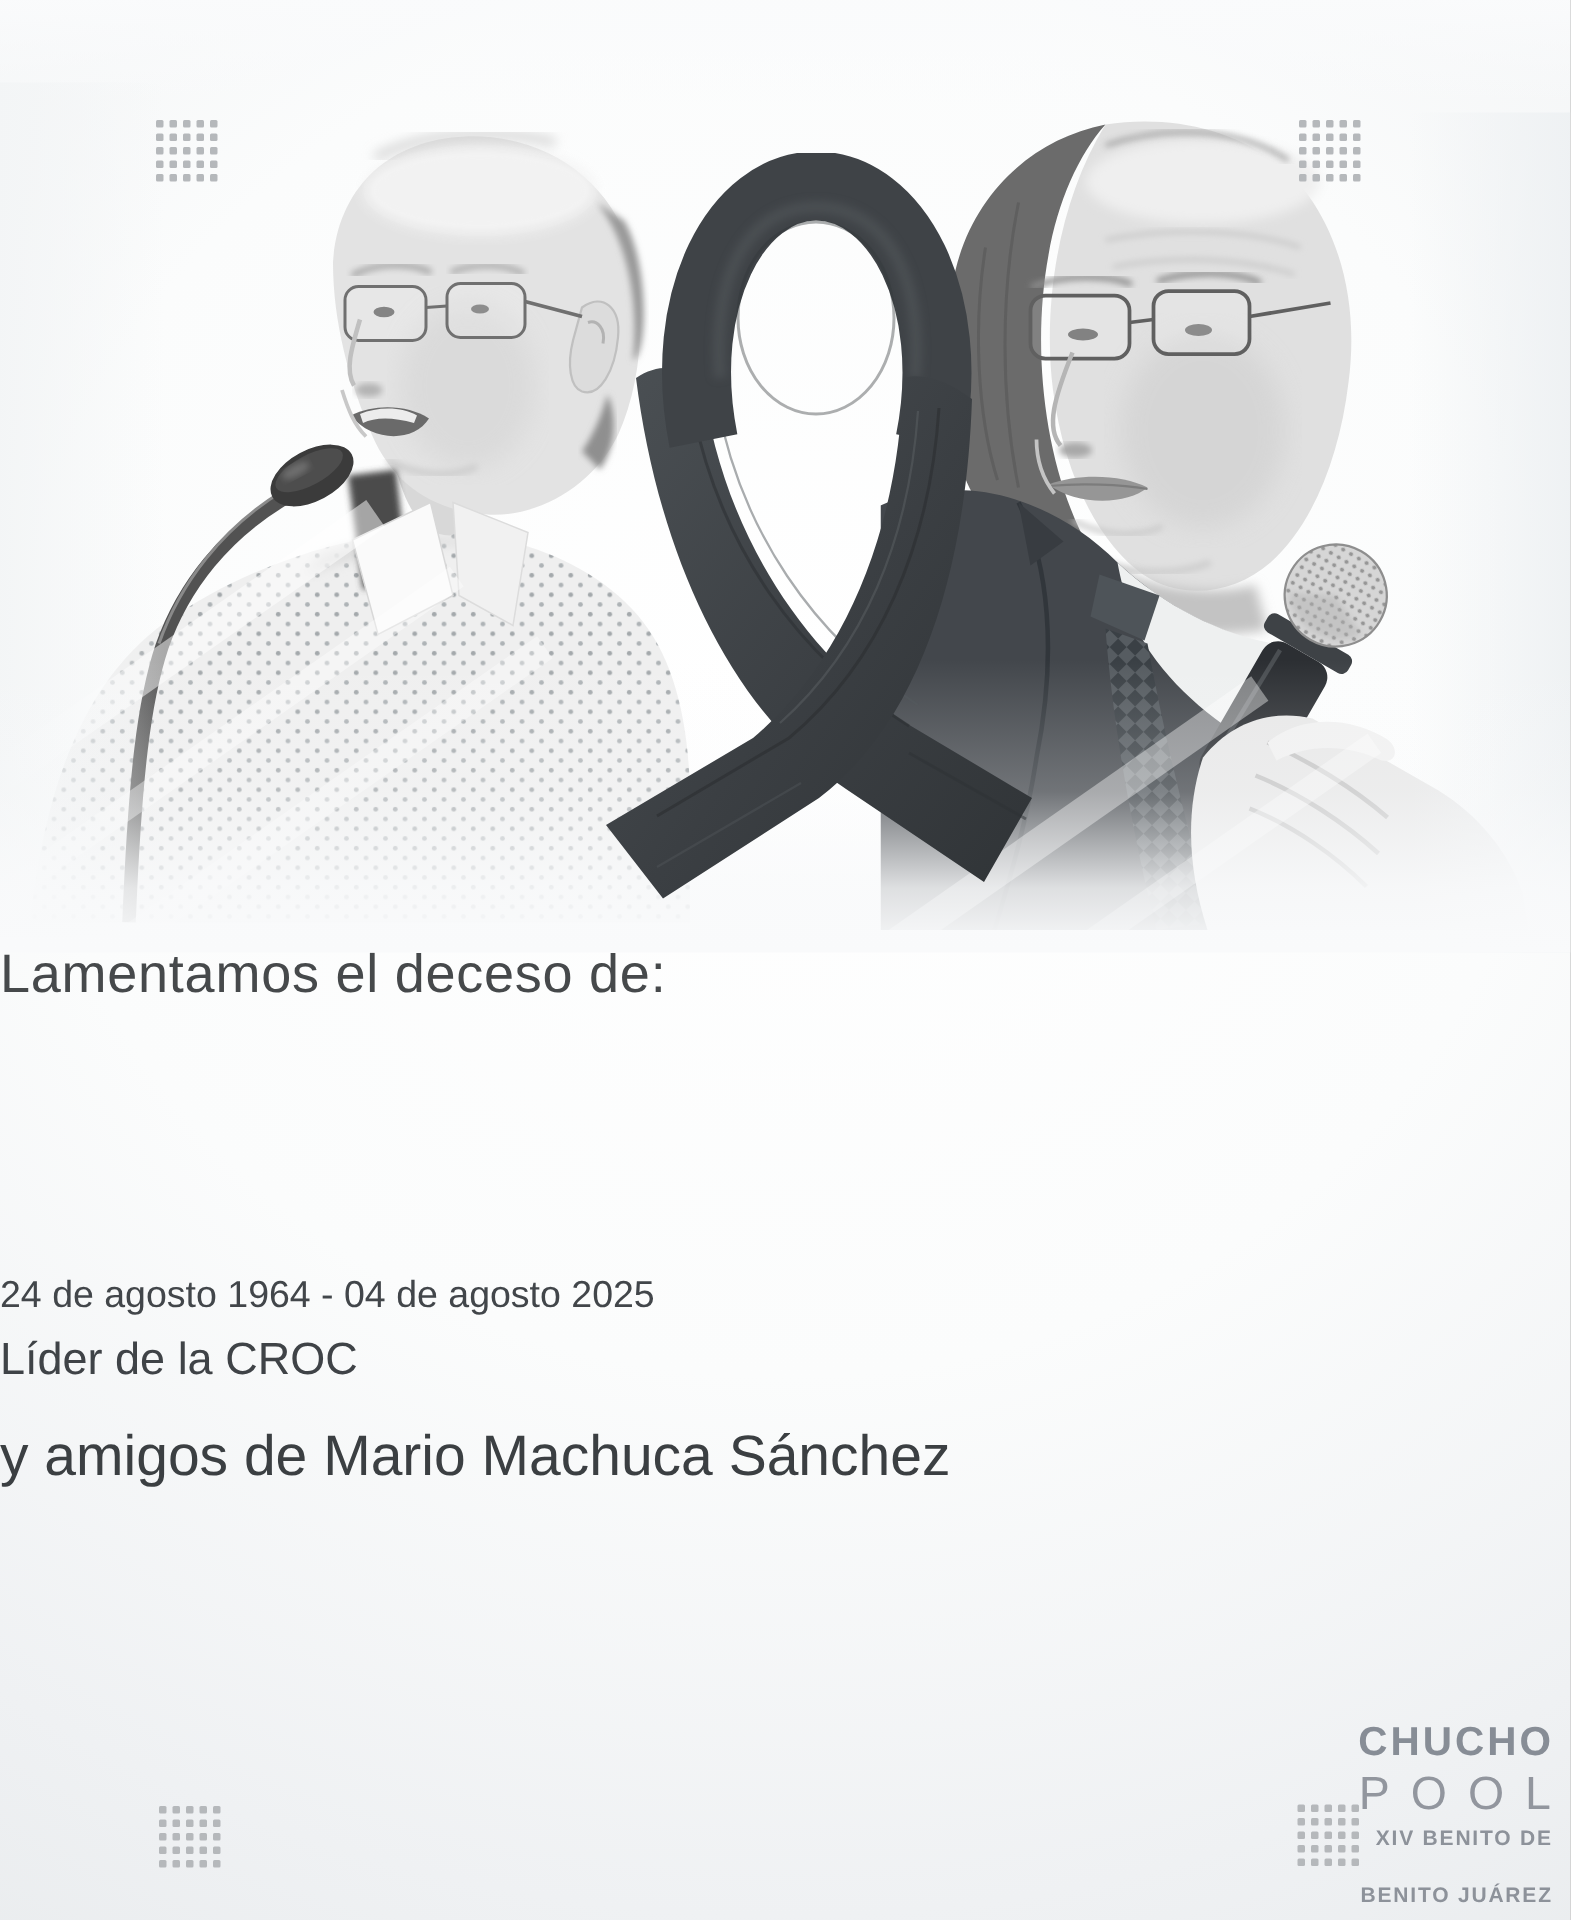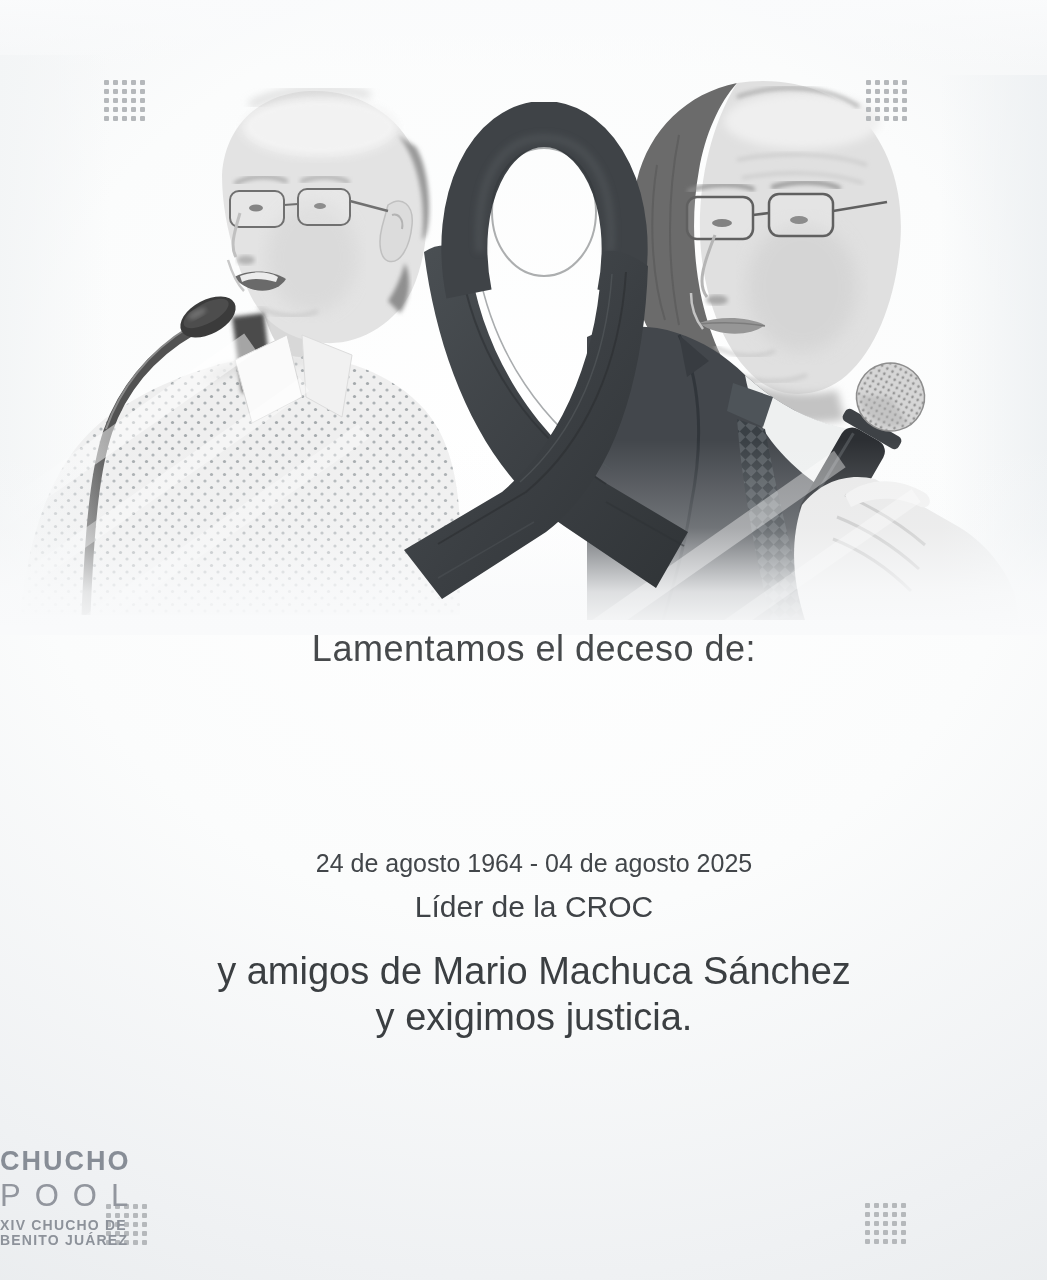--- a/index.html
+++ b/index.html
@@ -24,32 +24,32 @@
     background:linear-gradient(180deg, rgba(249,250,251,0) 0%, rgba(249,250,251,0.25) 45%, rgba(249,250,251,0.85) 78%, #f9fafb 100%);}
   .fade-left{left:0;top:55px;width:110px;height:570px;
     background:linear-gradient(90deg, rgba(243,245,246,0.95) 0%, rgba(243,245,246,0) 100%);}
   .fade-right{left:940px;top:75px;width:107px;height:560px;
     background:linear-gradient(270deg, rgba(238,241,243,0.95) 0%, rgba(238,241,243,0) 100%);}
   .fade-top{left:0;top:0;width:1047px;height:70px;
     background:linear-gradient(180deg, rgba(250,251,252,0.95) 0%, rgba(250,251,252,0) 100%);}
   
   .ribbon{left:394px;top:102px;width:300px;height:500px;}
   
-  .txt{left:0;right:0;text-align:center;color:#45494b;padding-left:21px;}
+  .txt{left:0;right:0;text-align:left;color:#45494b;}
   .intro{top:628px;font-size:36px;letter-spacing:0.5px;color:#46494b;}
   .first-name{top:680px;font-size:106px;font-weight:700;letter-spacing:-1px;line-height:1;color:#3b3e40;}
   .last-name{top:778px;font-size:70px;font-weight:700;line-height:1;color:#3b3e40;}
   .lifespan{top:849px;font-size:25px;color:#42464a;}
   .role{top:890px;font-size:30px;color:#3f4347;}
   .message{top:948px;font-size:38px;line-height:1.22;color:#3b3f42;}
   
-  .logo{left:0;right:2px;top:1146px;text-align:left;color:#8d929a;}
+  .logo{left:0;right:13px;top:1146px;text-align:right;color:#8d929a;}
   .logo-chucho{font-size:27px;font-weight:900;letter-spacing:2px;display:inline-block;margin-right:-2px;color:#878d96;}
   .logo-pool{display:block;font-size:31px;font-weight:400;letter-spacing:14px;margin-right:-14px;margin-top:1px;color:#92969e;}
-  .logo-small{display:block;font-size:14px;font-weight:700;letter-spacing:1.2px;line-height:1.1;margin-right:-1.2px;color:#8d929a;}
+  .logo-small{display:block;font-size:14px;font-weight:700;letter-spacing:1.2px;line-height:1.1;margin-right:-1.2px;color:#8d929a;margin-top:23px;}
   .logo-small.first{margin-top:4px;}
 </style>
 </head>
 <body>
 
 <div class="poster">
 
   <svg class="abs photo photo-left" viewBox="0 0 460 560" role="img" aria-label="Black-and-white photo: Mario Machuca Sánchez speaking into a gooseneck podium microphone, dotted shirt">
     <defs>
       <pattern id="dotsShirt" width="13" height="13" patternUnits="userSpaceOnUse">
@@ -355,23 +355,22 @@
       <span></span>
       <span></span>
       <span></span>
     </div>
 
   <div class="abs txt intro">Lamentamos el deceso de:</div>
   <div class="abs txt lifespan">24 de agosto 1964 - 04 de agosto 2025</div>
   <div class="abs txt role">Líder de la CROC</div>
   <div class="abs txt message">
     <div>y amigos de Mario Machuca Sánchez</div>
-    <div>y exigimos justicia.</div>
   </div>
 
   <div class="abs logo">
     <span class="logo-chucho">CHUCHO</span>
     <span class="logo-pool">POOL</span>
-    <span class="logo-small first">XIV CHUCHO DE</span>
+    <span class="logo-small first">XIV BENITO DE</span>
     <span class="logo-small">BENITO JUÁREZ</span>
   </div>
 
 </div>
 
 </body></html>

